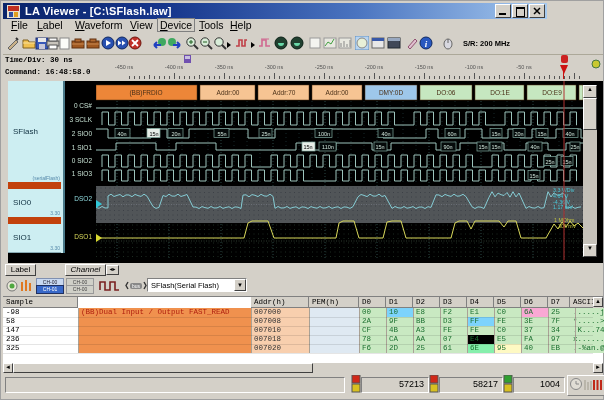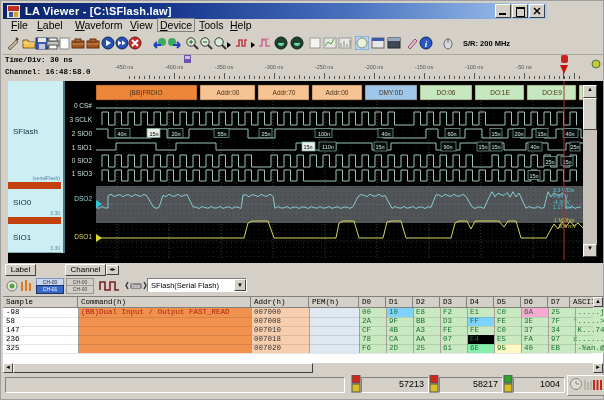--- a/index.html
+++ b/index.html
@@ -200,21 +200,21 @@
         <text x="7" y="11" font-size="9" fill="#fff" text-anchor="middle" font-family="Liberation Serif" font-weight="bold" font-style="italic">i</text>
       </svg>
       <svg class="ic" style="left:438px" width="14" height="14" viewBox="0 0 14 14">
         <ellipse cx="7" cy="8" rx="4" ry="5" fill="#d8d8e0" stroke="#666"></ellipse>
         <path d="M7,3v4" stroke="#666"></path>
       </svg>
       <span style="position:absolute;left:460px;top:6px;font-size:7.5px;font-weight:bold;color:#000">S/R: 200 MHz</span>
     </div>
 
 <div id="tdiv" class="abs">Time/Div: 30 ns</div>
-<div id="acq" class="abs">Channel: 16:48:58.0</div>
+<div id="acq" class="abs">Command: 16:48:58.0</div>
 <svg class="abs" style="left:183px;top:54px" width="8" height="9">
       <rect width="7" height="8" fill="#7050b0"></rect>
       <rect x="1" y="1" width="5" height="3" fill="#c8c0e0"></rect>
     </svg>
 <div class="abs" style="left:560px;top:54px;width:7px;height:8px;background:#cc2222;border-radius:2px"></div>
 <svg class="abs" style="left:590px;top:58px" width="10" height="10">
       <circle cx="5" cy="5" r="4" fill="#c8c830" stroke="#447744"></circle>
     </svg>
 <div id="ruler" class="abs">
       <div class="rlab" style="left:-20px;width:30px;text-align:center">-450 ns</div>
@@ -439,21 +439,21 @@
 </svg>
   <div id="vsb" class="abs">
     <div class="sbtn" style="left:0;top:0;width:14px;height:13px">▲</div>
     <div class="sbtn" style="left:0;top:13px;width:14px;height:32px"></div>
     <div class="sbtn" style="left:0;bottom:0;width:14px;height:13px">▼</div>
   </div>
 </div>
 
 <div id="tabs" class="abs">
   <div class="tab" style="left:2px;width:31px;">Label</div>
-  <div class="tab" style="left:62px;width:41px;">Channel</div>
+  <div class="tab" style="left:62px;width:41px;font-style:italic;">Channel</div>
   <div class="sbtn" style="left:103px;top:1px;width:13px;height:10px;">◂▸</div>
 </div>
 
 <div id="ltb" class="abs">
       <svg class="abs" style="left:3px;top:3px" width="13" height="13">
         <circle cx="6" cy="6" r="5" fill="#e8e8d8" stroke="#777"></circle>
         <circle cx="6" cy="6" r="2.5" fill="#50a840"></circle>
       </svg>
       <svg class="abs" style="left:16px;top:2px" width="15" height="14">
         <path d="M3,12V3 M7,12V1 M11,12V4" stroke="#e07820" stroke-width="2"></path>
@@ -469,21 +469,20 @@
         <path d="M3,3 l-2,3.5 L3,10 M19,3 l2,3.5 L19,10" stroke="#333" stroke-width="1.4" fill="none"></path>
         <rect x="5" y="4" width="12" height="6" fill="#888" rx="2"></rect>
         <text x="11" y="9" font-size="5" fill="#fff" text-anchor="middle">bus</text>
       </svg>
       <div class="abs" style="left:144px;top:1px;width:100px;height:14px;background:#fff;border:1px solid;border-color:#808080 #fff #fff #808080;font-size:7.5px;line-height:13px;padding-left:3px;box-sizing:border-box;color:#000">SFlash(Serial Flash)</div>
       <div class="abs" style="left:231px;top:2px;width:12px;height:12px;background:#d4d0c8;border:1px solid;border-color:#fff #404040 #404040 #fff;box-sizing:border-box;font-size:6px;text-align:center;line-height:10px">▼</div>
     </div>
 
 <div id="tbl" class="abs">
       <div class="th" style="left:0px;width:75px">Sample</div>
-      <div class="th" style="left:75px;width:173px">Command(h)</div>
       <div class="th" style="left:248px;width:58px">Addr(h)</div>
       <div class="th" style="left:306px;width:50px">PEM(h)</div>
       <div class="th" style="left:356px;width:27px">D0</div>
       <div class="th" style="left:383px;width:27px">D1</div>
       <div class="th" style="left:410px;width:27px">D2</div>
       <div class="th" style="left:437px;width:27px">D3</div>
       <div class="th" style="left:464px;width:27px">D4</div>
       <div class="th" style="left:491px;width:27px">D5</div>
       <div class="th" style="left:518px;width:27px">D6</div>
       <div class="th" style="left:545px;width:22px">D7</div>

